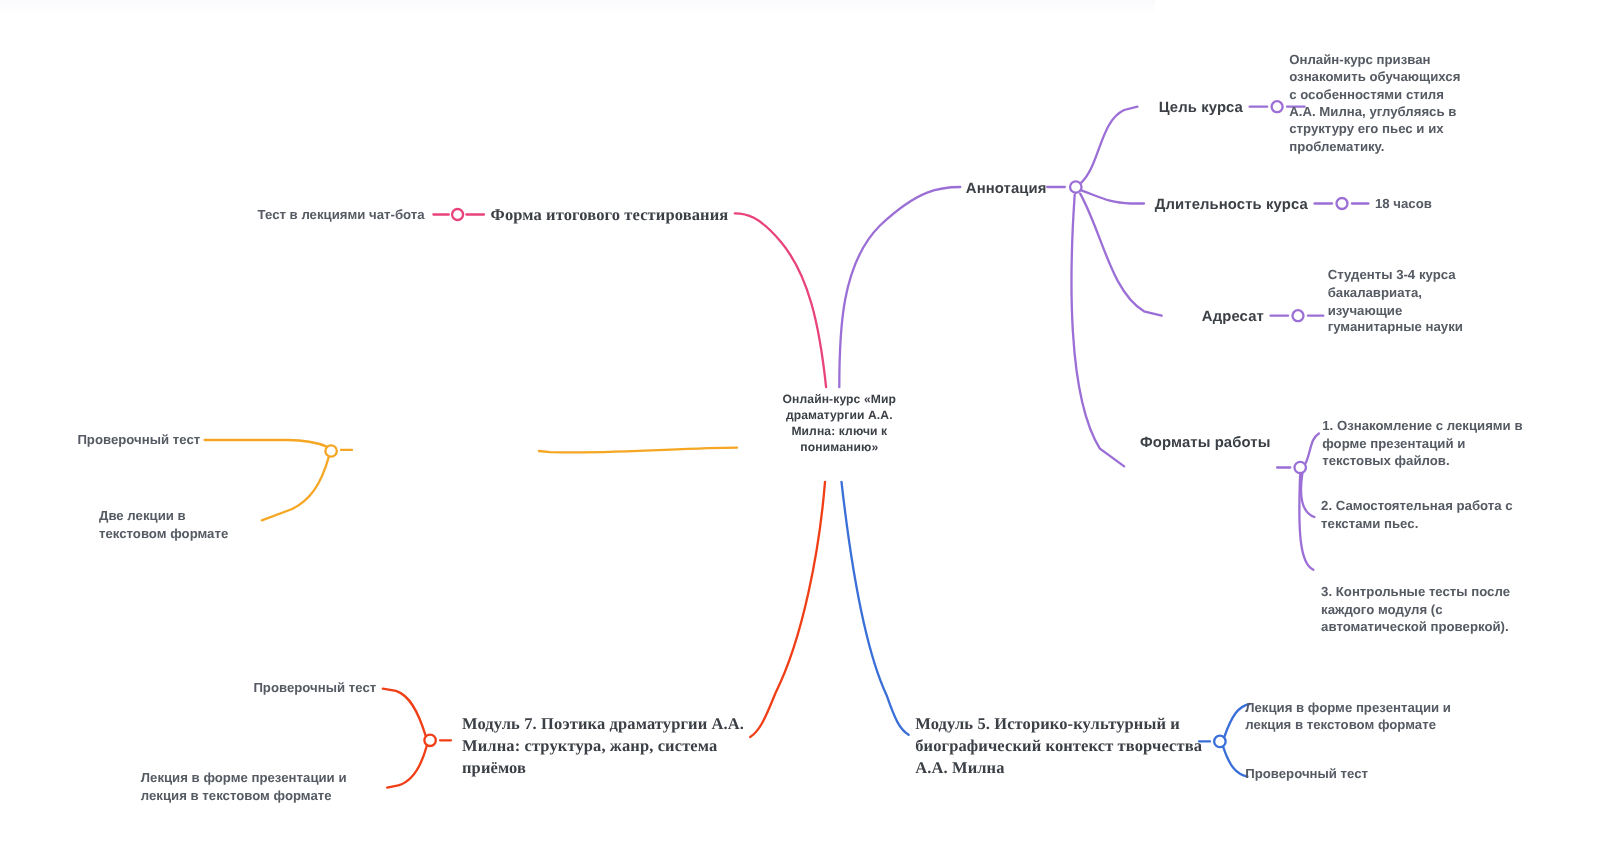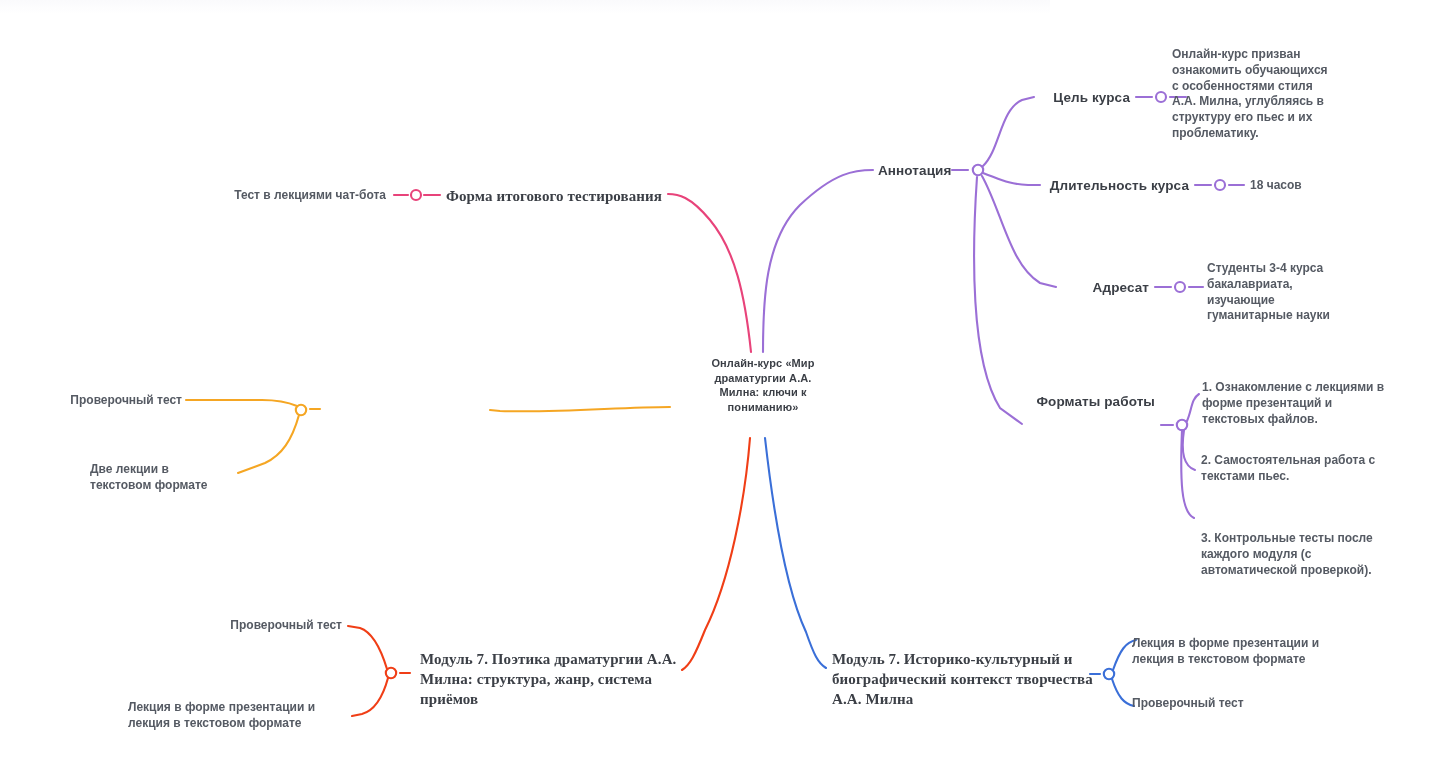--- a/index.html
+++ b/index.html
@@ -162,21 +162,21 @@
 ознакомить обучающихся
 с особенностями стиля
 А.А. Милна, углубляясь в
 структуру его пьес и их
 проблематику.</div>
 
   <div class="lbl b-sans ta-r" style="left:1000px; top:177px; width:189px;">Длительность курса</div>
   <div class="lbl leaf ta-l" style="left:1250px; top:178px; width:120px;">18 часов</div>
 
   <div class="lbl b-sans ta-r" style="left:1034px; top:279px; width:115px;">Адресат</div>
-  <div class="lbl leaf ta-l" style="left:1207px; top:261px; width:190px;">Студенты 3-4 курса
+  <div class="lbl leaf ta-l" style="left:1207px; top:243px; width:190px;">Студенты 3-4 курса
 бакалавриата,
 изучающие
 гуманитарные науки</div>
 
   <div class="lbl b-sans ta-r" style="left:1000px; top:393px; width:155px;">Форматы работы</div>
   <div class="lbl leaf ta-l" style="left:1202px; top:380px; width:225px;">1. Ознакомление с лекциями в
 форме презентаций и
 текстовых файлов.</div>
   <div class="lbl leaf ta-l" style="left:1201px; top:453px; width:225px;">2. Самостоятельная работа с
 текстами пьес.</div>
@@ -191,20 +191,20 @@
   <div class="lbl leaf ta-l" style="left:90px; top:462px; width:160px;">Две лекции в
 текстовом формате</div>
 
   <div class="lbl b-serif ta-l" style="left:420px; top:650px; width:260px;">Модуль 7. Поэтика драматургии А.А.
 Милна: структура, жанр, система
 приёмов</div>
   <div class="lbl leaf ta-r" style="left:150px; top:618px; width:192px;">Проверочный тест</div>
   <div class="lbl leaf ta-l" style="left:128px; top:700px; width:225px;">Лекция в форме презентации и
 лекция в текстовом формате</div>
 
-  <div class="lbl b-serif ta-l" style="left:832px; top:650px; width:268px;">Модуль 7. Историко-культурный и
+  <div class="lbl b-serif ta-l" style="left:832px; top:650px; width:268px;">Модуль 5. Историко-культурный и
 биографический контекст творчества
 А.А. Милна</div>
   <div class="lbl leaf ta-l" style="left:1132px; top:636px; width:225px;">Лекция в форме презентации и
 лекция в текстовом формате</div>
   <div class="lbl leaf ta-l" style="left:1132px; top:696px; width:180px;">Проверочный тест</div>
 
 </div>
 
 </body></html>

